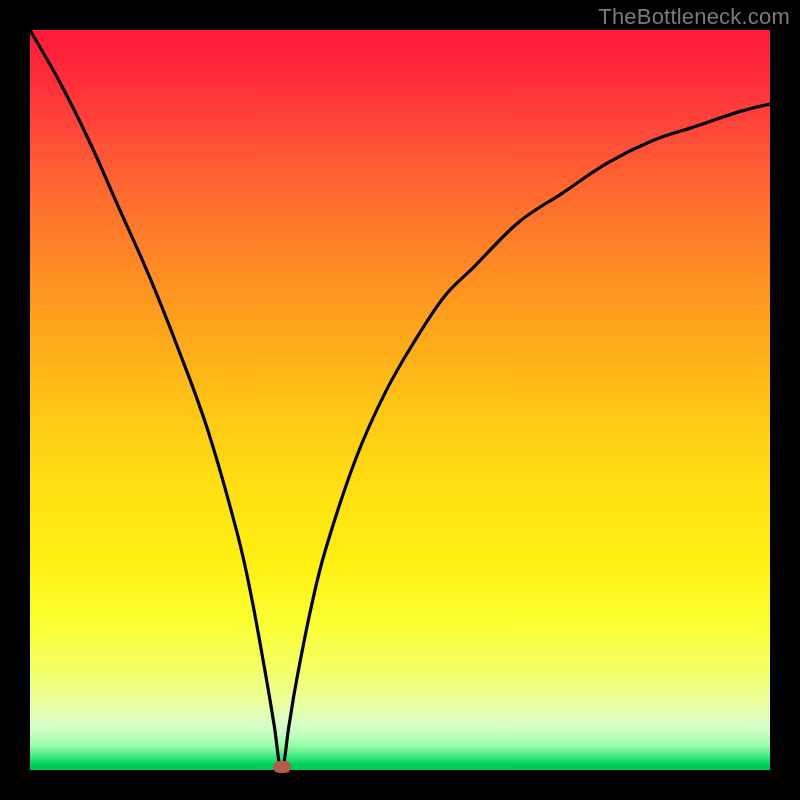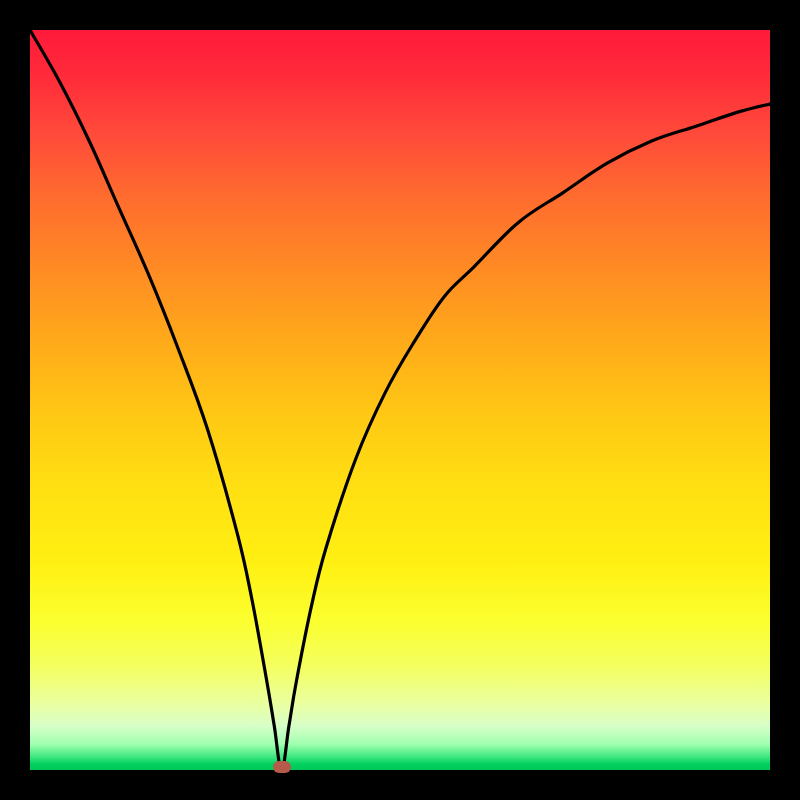--- a/index.html
+++ b/index.html
@@ -74,13 +74,14 @@
 </head>
 <body>
 
 <div class="frame">
   <div class="plot">
     <svg class="curve" viewBox="0 0 740 740" preserveAspectRatio="none">
       <path id="curve-path" d="M 0.00 0.00 C 5.33 9.32, 18.94 31.82, 29.60 51.80 C 40.26 71.78, 48.54 88.36, 59.20 111.00 C 69.86 133.64, 78.14 153.62, 88.80 177.60 C 99.46 201.58, 107.74 218.89, 118.40 244.20 C 129.06 269.51, 137.34 290.23, 148.00 318.20 C 158.66 346.17, 166.94 366.30, 177.60 399.60 C 188.26 432.90, 199.21 472.56, 207.20 503.20 C 215.19 533.84, 216.67 543.16, 222.00 569.80 C 227.33 596.44, 232.80 628.56, 236.80 651.20 C 240.80 673.84, 241.54 679.62, 244.20 695.60 C 246.86 711.58, 248.94 740.00, 251.60 740.00 C 254.26 740.00, 256.34 711.58, 259.00 695.60 C 261.66 679.62, 262.40 672.51, 266.40 651.20 C 270.40 629.89, 275.87 601.18, 281.20 577.20 C 286.53 553.22, 288.01 544.64, 296.00 518.00 C 303.99 491.36, 314.94 457.17, 325.60 429.20 C 336.26 401.23, 344.54 383.91, 355.20 362.60 C 365.86 341.29, 374.14 328.12, 384.80 310.80 C 395.46 293.48, 403.74 279.72, 414.40 266.40 C 425.06 253.08, 430.68 250.12, 444.00 236.80 C 457.32 223.48, 472.42 205.72, 488.40 192.40 C 504.38 179.08, 516.82 173.46, 532.80 162.80 C 548.78 152.14, 561.22 142.52, 577.20 133.20 C 593.18 123.88, 605.62 117.66, 621.60 111.00 C 637.58 104.34, 650.02 101.53, 666.00 96.20 C 681.98 90.87, 697.08 85.40, 710.40 81.40 C 723.72 77.40, 734.67 75.33, 740.00 74.00" fill="none" stroke="#000000" stroke-width="3.2" stroke-linecap="round" stroke-linejoin="round"></path>
     </svg>
     <div class="marker" id="min-marker" style="left: 251.6px; top: 737px; background: rgb(182, 90, 74);"></div>
   </div>
+  <div class="attribution">TheBottleneck.com</div>
 </div>
 
 </body></html>

